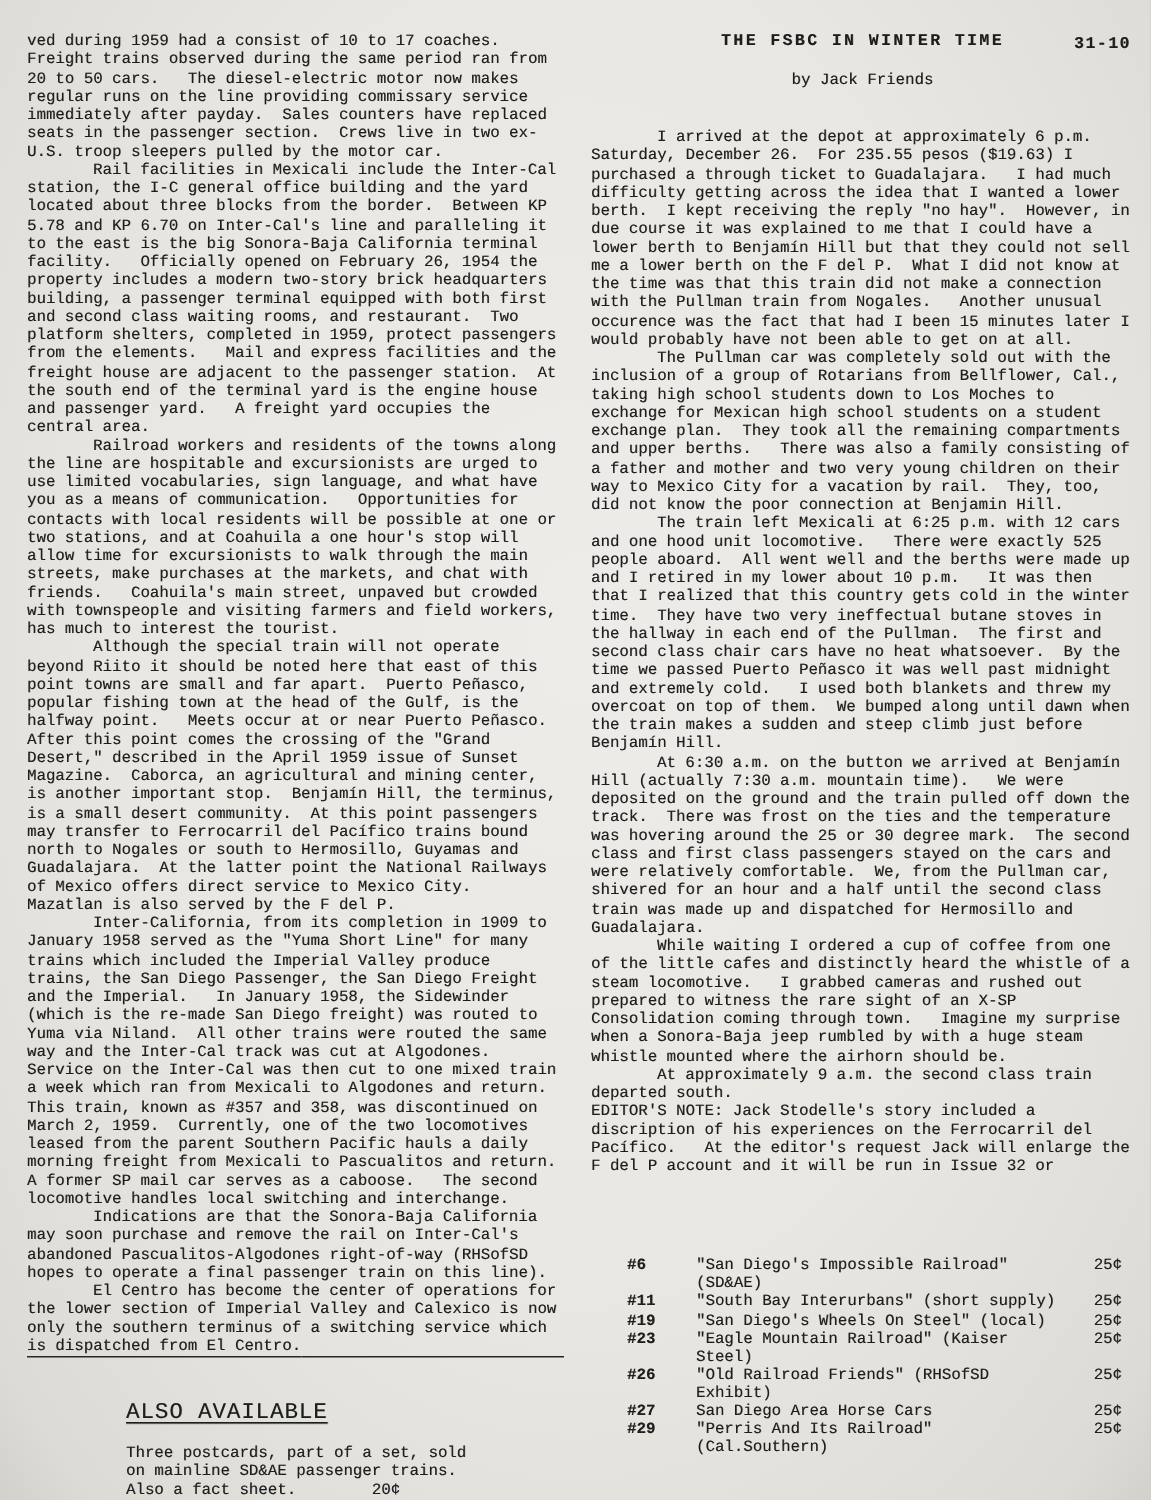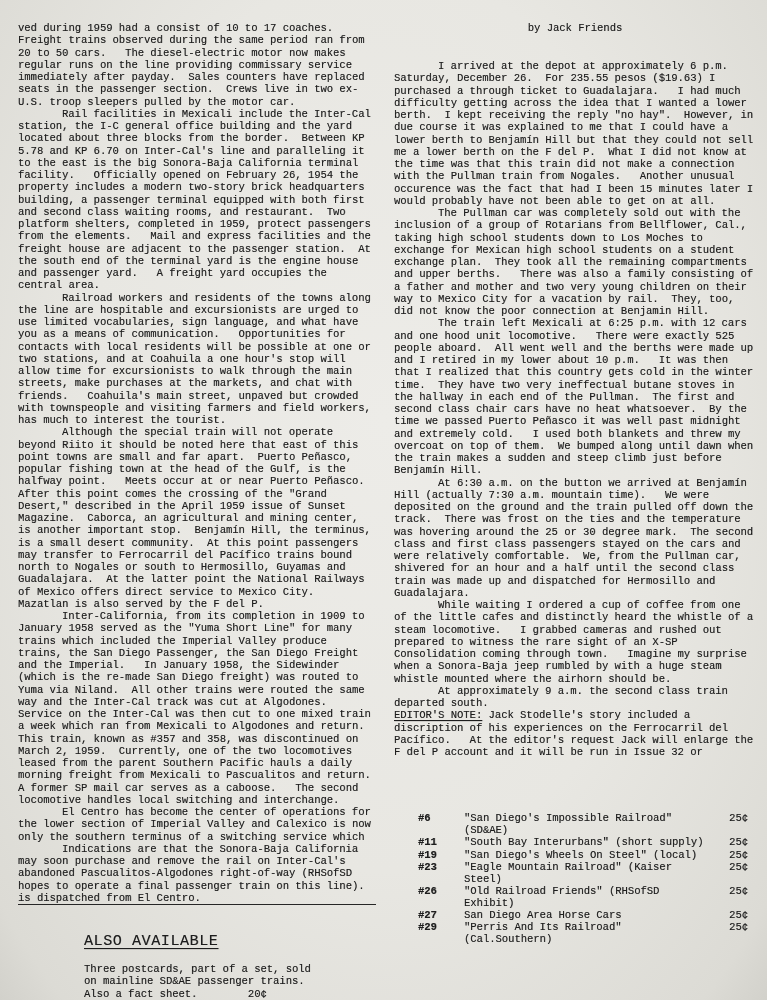--- a/index.html
+++ b/index.html
@@ -47,21 +47,21 @@
     line-height:12.25px;
     align-items:flex-end;
   }
   .rule-line .u-text { border-bottom:1.4px solid #262626; }
   .rule-line::after {
     content:"";
     flex:1;
     border-bottom:1.4px solid #262626;
   }
 
-  .u { text-decoration:underline; text-underline-offset:2px; }
+  .u { text-underline-offset:2px; }
 
   .also-block { margin-left:66px; margin-top:28px; }
   .section-heading {
     font-size:15px;
     letter-spacing:0.6px;
     text-decoration:underline;
     text-underline-offset:2.5px;
     margin-bottom:13px;
   }
   .also-text { font-size:10.5px; line-height:12.25px; white-space:pre-wrap; }
@@ -91,35 +91,39 @@
 <body>
 
 <div class="page">
 
   <div class="col col-left">
     <p class="para">ved during 1959 had a consist of 10 to 17 coaches.  Freight trains observed during the same period ran from 20 to 50 cars.   The diesel-electric motor now makes regular runs on the line providing commissary service immediately after payday.  Sales counters have replaced seats in the passenger section.  Crews live in two ex-U.S. troop sleepers pulled by the motor car.</p>
     <p class="para indent">Rail facilities in Mexicali include the Inter-Cal station, the I-C general office building and the yard located about three blocks from the border.  Between KP 5.78 and KP 6.70 on Inter-Cal's line and paralleling it to the east is the big Sonora-Baja California terminal facility.   Officially opened on February 26, 1954 the property includes a modern two-story brick headquarters building, a passenger terminal equipped with both first and second class waiting rooms, and restaurant.  Two platform shelters, completed in 1959, protect passengers from the elements.   Mail and express facilities and the freight house are adjacent to the passenger station.  At the south end of the terminal yard is the engine house and passenger yard.   A freight yard occupies the central area.</p>
     <p class="para indent">Railroad workers and residents of the towns along the line are hospitable and excursionists are urged to use limited vocabularies, sign language, and what have you as a means of communication.   Opportunities for contacts with local residents will be possible at one or two stations, and at Coahuila a one hour's stop will allow time for excursionists to walk through the main streets, make purchases at the markets, and chat with friends.   Coahuila's main street, unpaved but crowded with townspeople and visiting farmers and field workers, has much to interest the tourist.</p>
     <p class="para indent">Although the special train will not operate beyond Riito it should be noted here that east of this point towns are small and far apart.  Puerto Peñasco, popular fishing town at the head of the Gulf, is the halfway point.   Meets occur at or near Puerto Peñasco.  After this point comes the crossing of the "Grand Desert," described in the April 1959 issue of Sunset Magazine.  Caborca, an agricultural and mining center, is another important stop.  Benjamín Hill, the terminus, is a small desert community.  At this point passengers may transfer to Ferrocarril del Pacífico trains bound north to Nogales or south to Hermosillo, Guyamas and Guadalajara.  At the latter point the National Railways of Mexico offers direct service to Mexico City.  Mazatlan is also served by the F del P.</p>
     <p class="para indent">Inter-California, from its completion in 1909 to January 1958 served as the "Yuma Short Line" for many trains which included the Imperial Valley produce trains, the San Diego Passenger, the San Diego Freight and the Imperial.   In January 1958, the Sidewinder (which is the re-made San Diego freight) was routed to Yuma via Niland.  All other trains were routed the same way and the Inter-Cal track was cut at Algodones.  Service on the Inter-Cal was then cut to one mixed train a week which ran from Mexicali to Algodones and return.  This train, known as #357 and 358, was discontinued on March 2, 1959.  Currently, one of the two locomotives leased from the parent Southern Pacific hauls a daily morning freight from Mexicali to Pascualitos and return.  A former SP mail car serves as a caboose.   The second locomotive handles local switching and interchange.</p>
+    <p class="para indent">Indications are that the Sonora-Baja California may soon purchase and remove the rail on Inter-Cal's abandoned Pascualitos-Algodones right-of-way (RHSofSD hopes to operate a final passenger train on this line).</p>
     <p class="para indent">El Centro has become the center of operations for the lower section of Imperial Valley and Calexico is now only the southern terminus of a switching service which</p>
-    <p class="para indent">Indications are that the Sonora-Baja California may soon purchase and remove the rail on Inter-Cal's abandoned Pascualitos-Algodones right-of-way (RHSofSD hopes to operate a final passenger train on this line).</p>
     <div class="rule-line">
       <span class="u-text">is dispatched from El Centro.</span>
     </div>
 
     <div class="also-block">
       <div class="section-heading">ALSO AVAILABLE</div>
       <div class="also-text">Three postcards, part of a set, sold
 on mainline SD&amp;AE passenger trains.
 Also a fact sheet.        20¢</div>
     </div>
   </div>
 
   <div class="col col-right">
+    <div class="header-row">
+      <div class="doc-title">THE FSBC IN WINTER TIME</div>
+      <div class="page-num">31-10</div>
+    </div>
     <div class="byline">by Jack Friends</div>
 
     <p class="para indent">I arrived at the depot at approximately 6 p.m. Saturday, December 26.  For 235.55 pesos ($19.63) I purchased a through ticket to Guadalajara.   I had much difficulty getting across the idea that I wanted a lower berth.  I kept receiving the reply "no hay".  However, in due course it was explained to me that I could have a lower berth to Benjamín Hill but that they could not sell me a lower berth on the F del P.  What I did not know at the time was that this train did not make a connection with the Pullman train from Nogales.   Another unusual occurence was the fact that had I been 15 minutes later I would probably have not been able to get on at all.</p>
     <p class="para indent">The Pullman car was completely sold out with the inclusion of a group of Rotarians from Bellflower, Cal., taking high school students down to Los Moches to exchange for Mexican high school students on a student exchange plan.  They took all the remaining compartments and upper berths.   There was also a family consisting of a father and mother and two very young children on their way to Mexico City for a vacation by rail.  They, too, did not know the poor connection at Benjamin Hill.</p>
     <p class="para indent">The train left Mexicali at 6:25 p.m. with 12 cars and one hood unit locomotive.   There were exactly 525 people aboard.  All went well and the berths were made up and I retired in my lower about 10 p.m.   It was then that I realized that this country gets cold in the winter time.  They have two very ineffectual butane stoves in the hallway in each end of the Pullman.  The first and second class chair cars have no heat whatsoever.  By the time we passed Puerto Peñasco it was well past midnight and extremely cold.   I used both blankets and threw my overcoat on top of them.  We bumped along until dawn when the train makes a sudden and steep climb just before Benjamín Hill.</p>
     <p class="para indent">At 6:30 a.m. on the button we arrived at Benjamín Hill (actually 7:30 a.m. mountain time).   We were deposited on the ground and the train pulled off down the track.  There was frost on the ties and the temperature was hovering around the 25 or 30 degree mark.  The second class and first class passengers stayed on the cars and were relatively comfortable.  We, from the Pullman car, shivered for an hour and a half until the second class train was made up and dispatched for Hermosillo and Guadalajara.</p>
     <p class="para indent">While waiting I ordered a cup of coffee from one of the little cafes and distinctly heard the whistle of a steam locomotive.   I grabbed cameras and rushed out prepared to witness the rare sight of an X-SP Consolidation coming through town.   Imagine my surprise when a Sonora-Baja jeep rumbled by with a huge steam whistle mounted where the airhorn should be.</p>
     <p class="para indent">At approximately 9 a.m. the second class train departed south.</p>
 
     <p class="note-para"><span class="u">EDITOR'S NOTE:</span><span> </span><span>Jack Stodelle's story included a discription of his experiences on the Ferrocarril del Pacífico.   At the editor's request Jack will enlarge the F del P account and it will be run in Issue 32 or</span></p>

